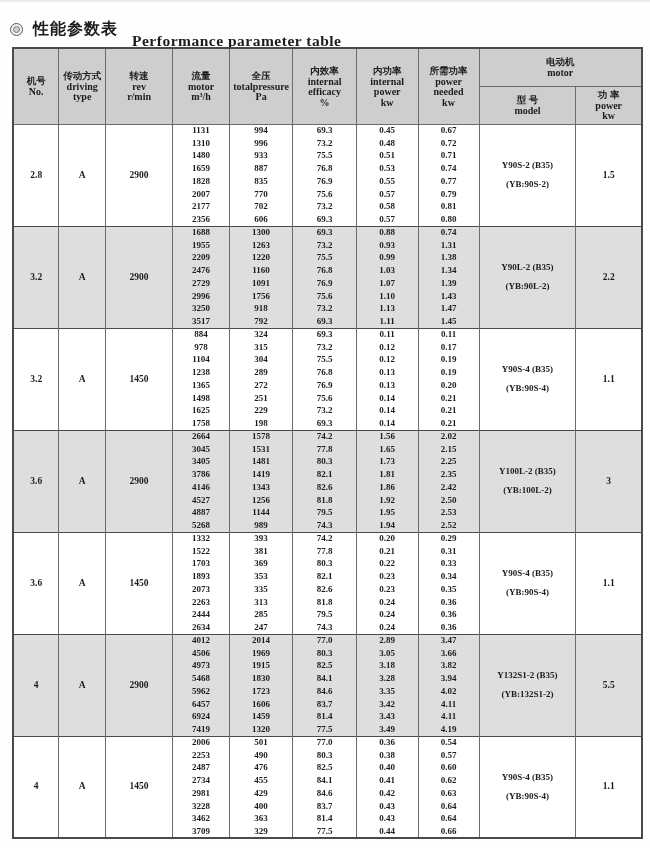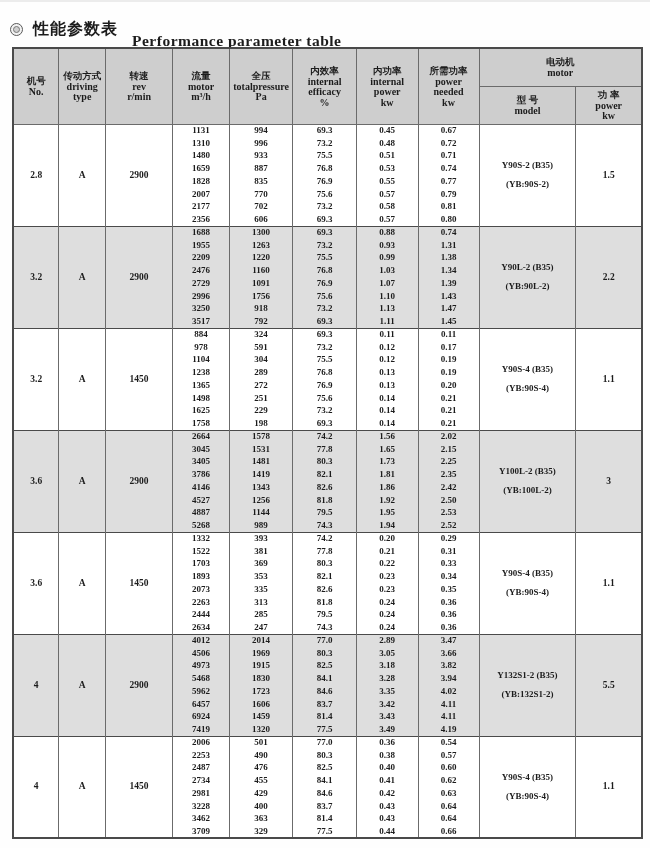--- a/index.html
+++ b/index.html
@@ -264,21 +264,21 @@
           <td>0.11</td>
           <td>0.11</td>
           <td rowspan="8" class="merged">
             <div class="model-line">Y90S-4 (B35)</div>
             <div class="model-line">(YB:90S-4)</div>
           </td>
           <td rowspan="8" class="merged">1.1</td>
         </tr>
         <tr class="val-row">
           <td>978</td>
-          <td>591</td>
+          <td>315</td>
           <td>73.2</td>
           <td>0.12</td>
           <td>0.17</td>
         </tr>
         <tr class="val-row">
           <td>1104</td>
           <td>304</td>
           <td>75.5</td>
           <td>0.12</td>
           <td>0.19</td>

